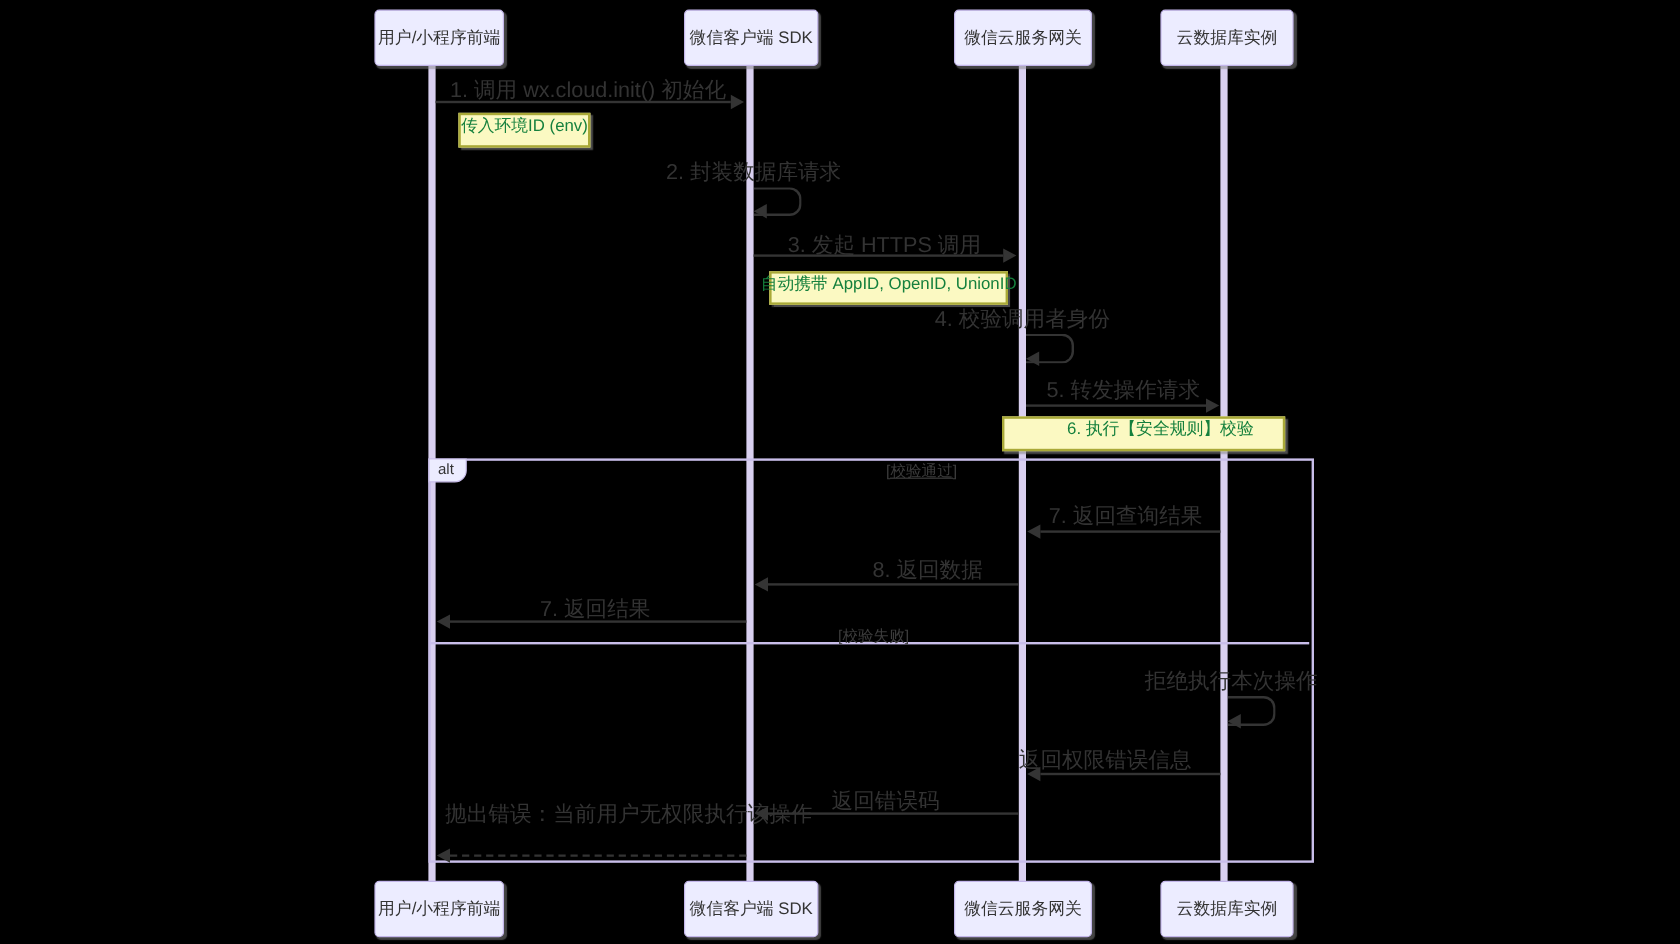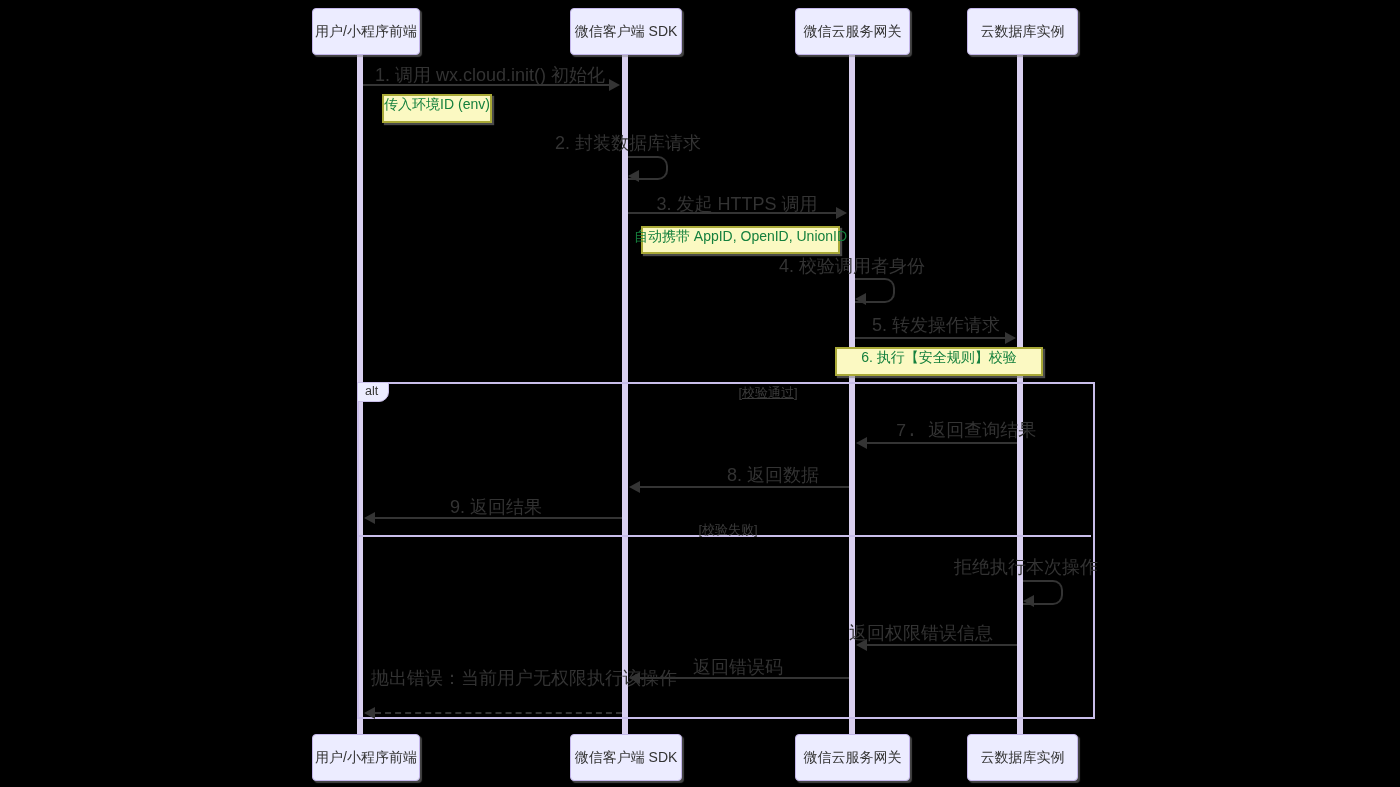--- a/index.html
+++ b/index.html
@@ -101,36 +101,36 @@
   <div class="msg-label" style="left:852px;top:254px;">4. 校验调用者身份</div>
   <div class="selfloop" style="left:855px;top:278px;width:38px;height:21px;"></div>
   <div class="head left" style="left:855px;top:293px;"></div>
 
   
   <div class="msg-label" style="left:936px;top:313px;">5. 转发操作请求</div>
   <div class="msg-line" style="left:855px;top:337px;width:150px;"></div>
   <div class="head right" style="left:1005px;top:332px;"></div>
 
   
-  <div class="note" style="left:835px;top:347px;width:204px;height:25px;">
+  <div class="note" style="left:835px;top:347px;width:204px;height:25px;padding-left:28px;">
     <span>6. 执行【安全规则】校验</span>
   </div>
 
   
-  <div class="msg-label" style="left:966px;top:418px;font-family:Liberation Mono, monospace;">7. 返回查询结果</div>
+  <div class="msg-label" style="left:938px;top:418px;">7. 返回查询结果</div>
   <div class="head left" style="left:856px;top:437px;"></div>
   <div class="msg-line" style="left:867px;top:442px;width:150px;"></div>
 
   
   <div class="msg-label" style="left:733px;top:463px;margin-left:40px;">8. 返回数据</div>
   <div class="head left" style="left:629px;top:481px;"></div>
   <div class="msg-line" style="left:640px;top:486px;width:209px;"></div>
 
   
-  <div class="msg-label" style="left:496px;top:495px;">9. 返回结果</div>
+  <div class="msg-label" style="left:496px;top:495px;">7. 返回结果</div>
   <div class="head left" style="left:364px;top:512px;"></div>
   <div class="msg-line" style="left:375px;top:517px;width:247px;"></div>
 
   
   <div class="msg-label" style="left:1026px;top:555px;">拒绝执行本次操作</div>
   <div class="selfloop" style="left:1023px;top:580px;width:38px;height:21px;"></div>
   <div class="head left" style="left:1023px;top:595px;"></div>
 
   
   <div class="msg-label" style="left:921px;top:621px;">返回权限错误信息</div>

